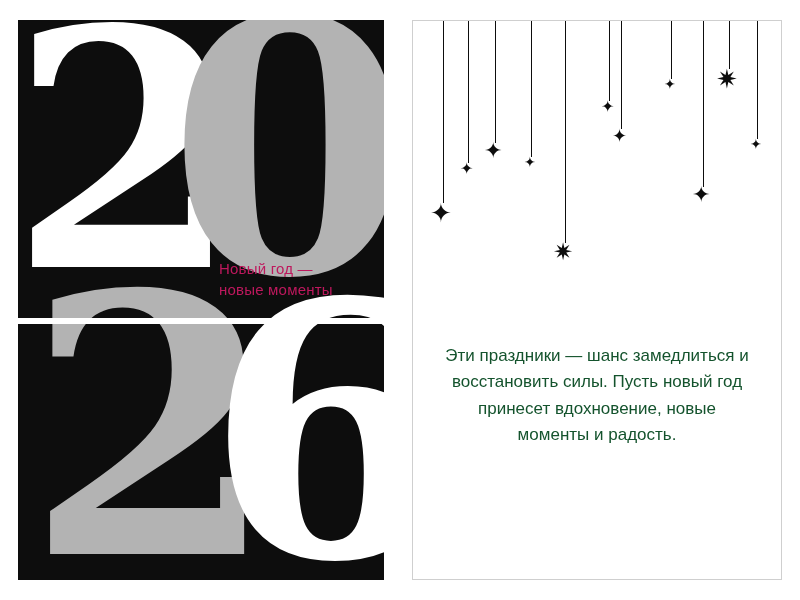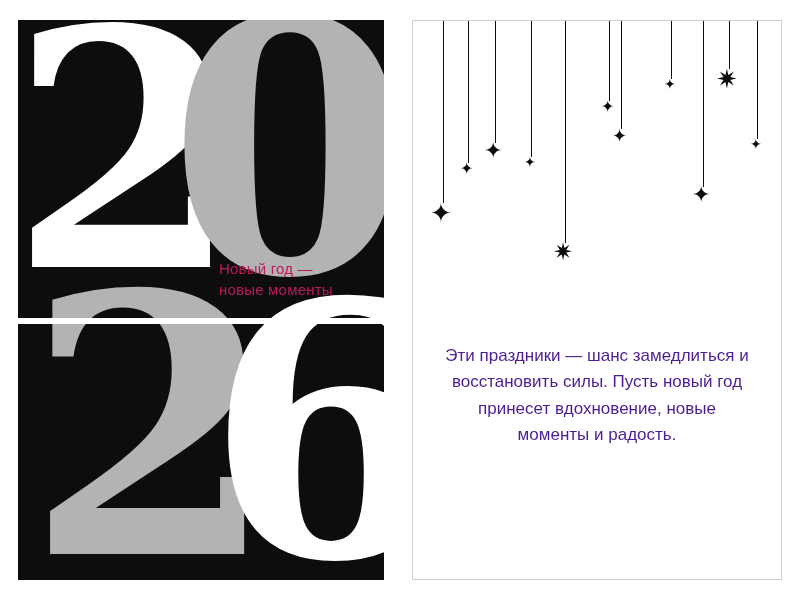--- a/index.html
+++ b/index.html
@@ -156,21 +156,21 @@
     font-family: "DejaVu Sans", sans-serif;
     user-select: none;
   }
 
   .message {
     position: absolute;
     left: 28px;
     top: 322px;
     width: 312px;
     text-align: center;
-    color: #4c1d95;
+    color: #14532d;
     font-family: "Liberation Sans", sans-serif;
     font-size: 17px;
     line-height: 1.55;
   }
 </style>
 </head>
 <body>
 
 <div id="stage">
 

